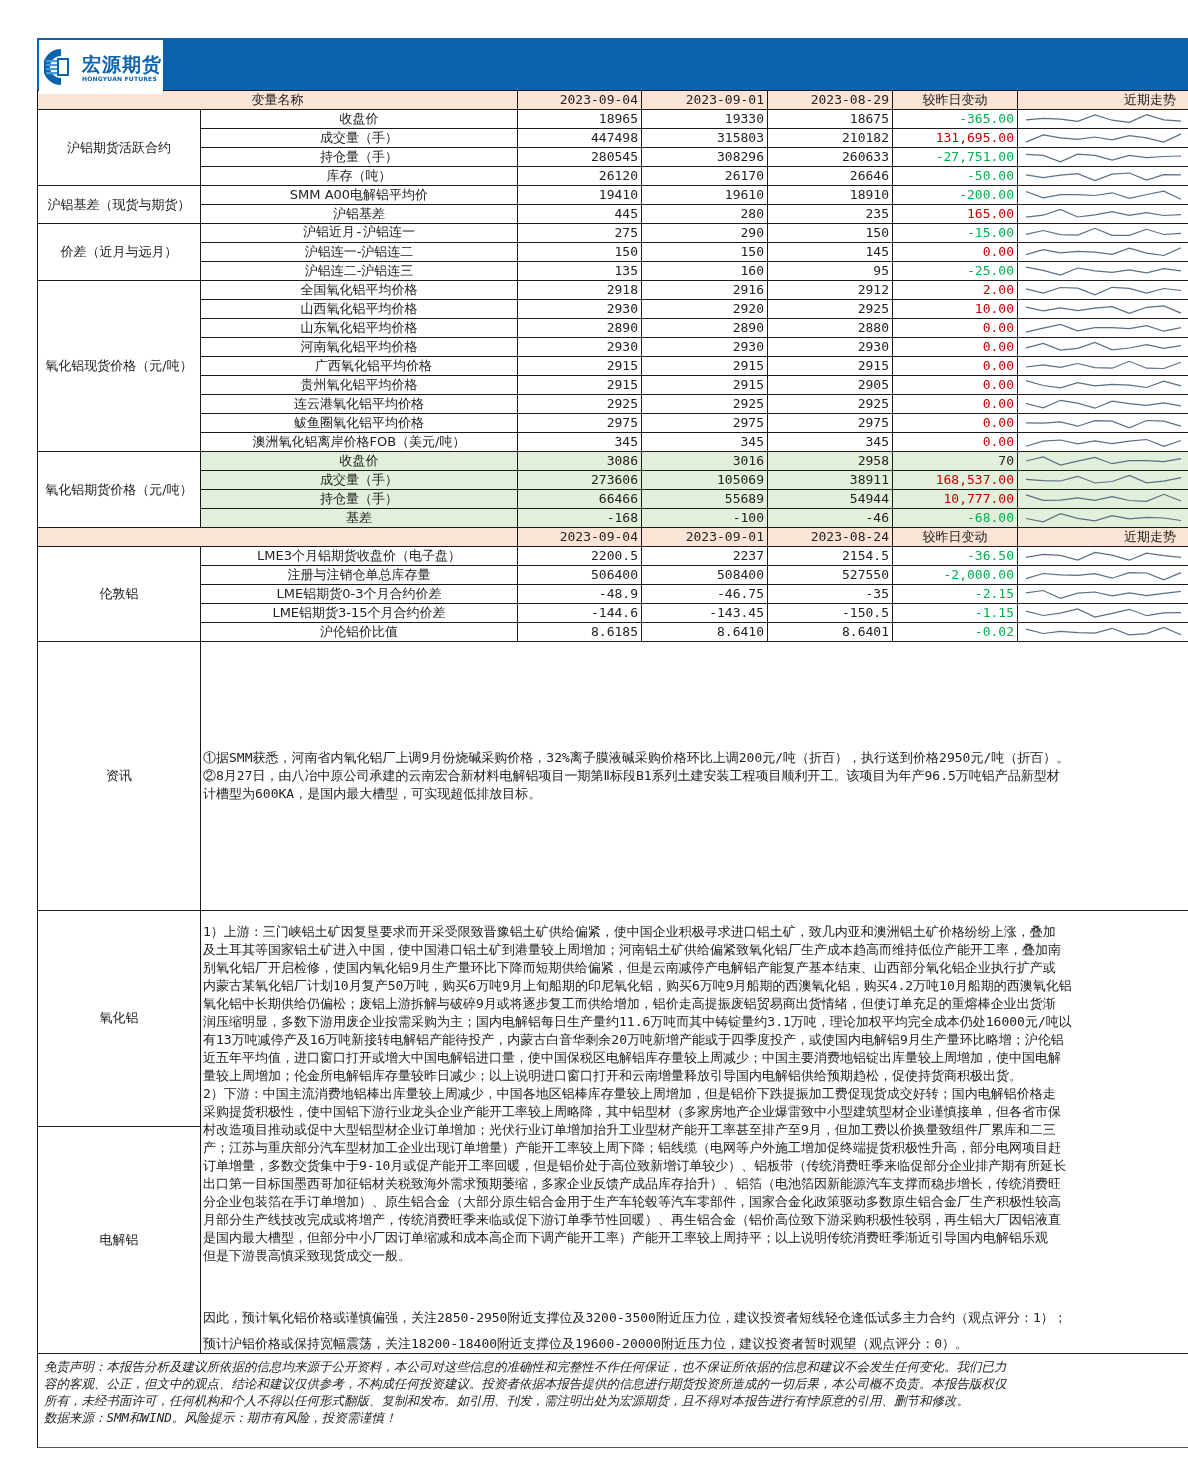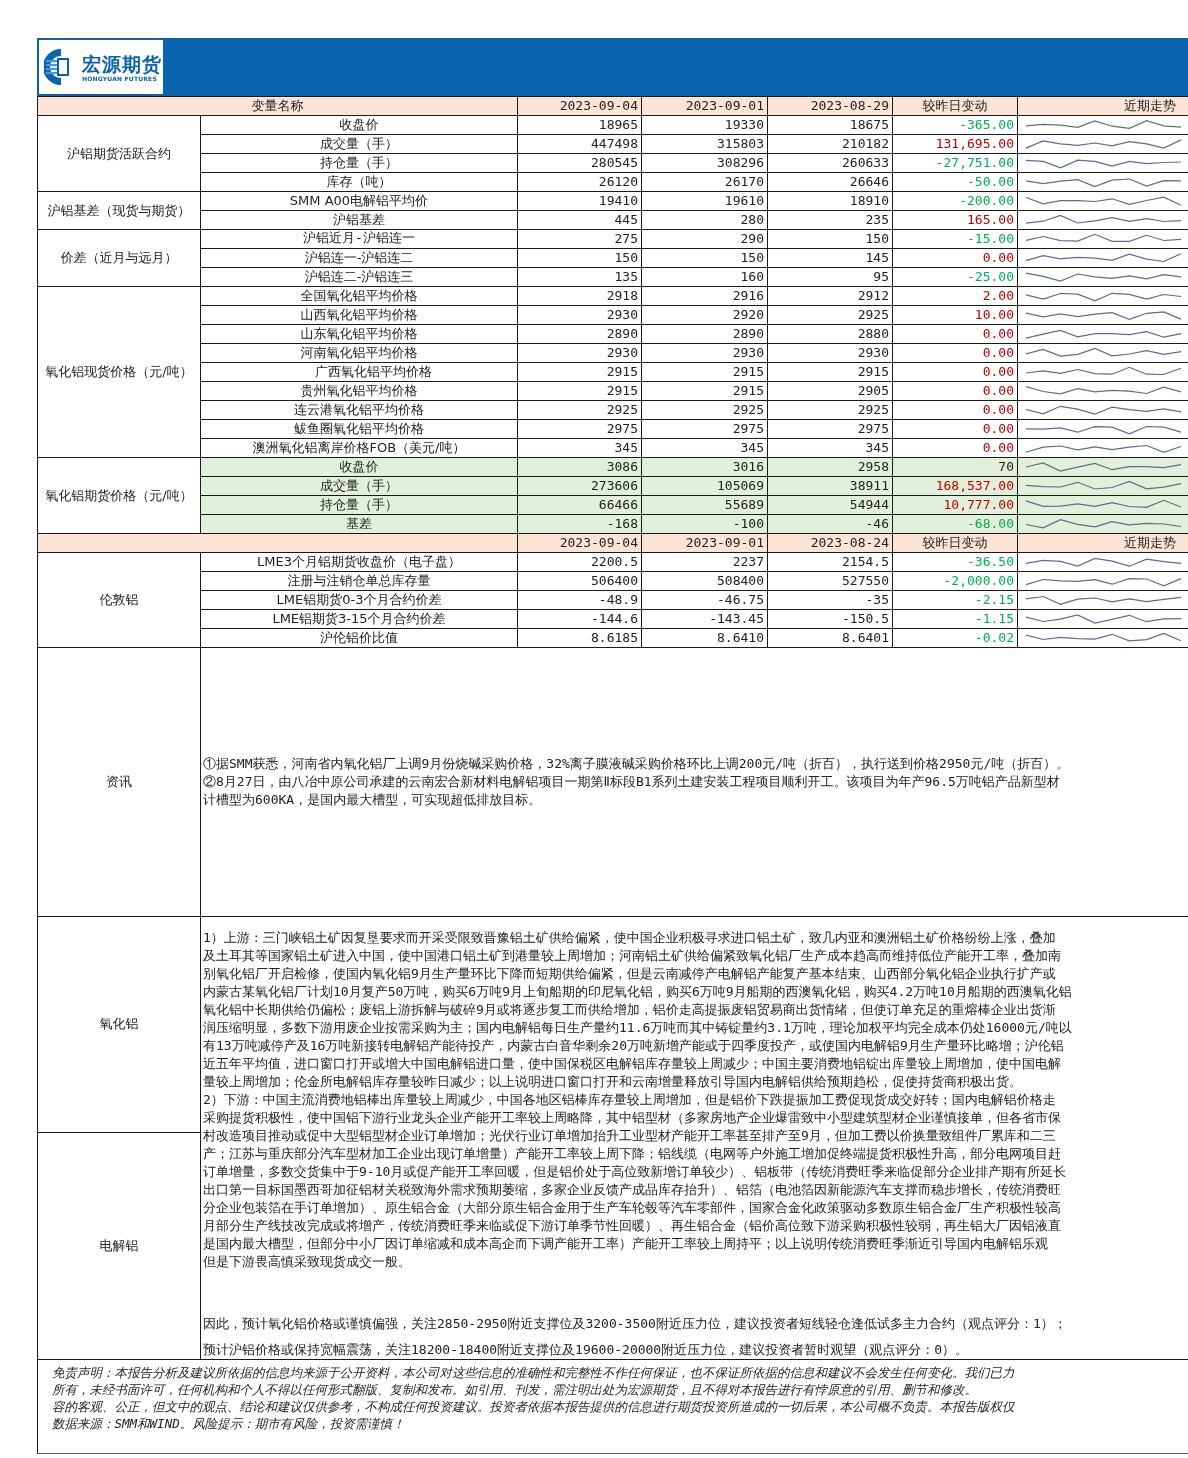--- a/index.html
+++ b/index.html
@@ -1,38 +1,38 @@
 <!DOCTYPE html>
 <html><head>
 <meta charset="utf-8">
 <style>
   html,body{margin:0;padding:0;background:#ffffff;}
   body{width:1188px;height:1458px;position:relative;overflow:hidden;font-family:"DejaVu Sans Mono","Liberation Mono",monospace;color:#222;}
   .sheet{position:absolute;left:37px;top:38px;width:1151px;}
-  .header{height:58px;background:#0b62ad;position:relative;}
+  .header{height:52px;background:#0b62ad;position:relative;}
   .logo{position:absolute;left:2px;top:2px;width:124px;height:54px;background:#ffffff;display:flex;align-items:center;}
   .logo-mark{width:34px;height:40px;margin-left:5px;position:relative;}
   .logo-text{margin-left:4px;display:flex;flex-direction:column;}
   .logo-cn{font-family:"DejaVu Sans",sans-serif;font-weight:bold;font-size:19px;color:#0b62ad;letter-spacing:1px;line-height:22px;}
   .logo-en{font-family:"DejaVu Sans",sans-serif;font-size:6px;font-weight:bold;color:#0b62ad;letter-spacing:0.2px;}
   .title{position:absolute;left:200px;top:0;height:58px;line-height:58px;font-family:"DejaVu Sans",sans-serif;font-weight:bold;font-size:18px;color:#ffffff;white-space:nowrap;}
   table.grid{border-collapse:collapse;table-layout:fixed;width:1151px;}
   table.grid td{border:1px solid #1a1a1a;height:18px;padding:0 3px;font-size:13px;line-height:18px;white-space:nowrap;overflow:hidden;}
   .hdr td{background:#fbe4d5;}
   .c{text-align:center;}
   .r{text-align:right;}
   .grp{text-align:center;white-space:normal !important;line-height:18px;font-family:"DejaVu Sans",sans-serif;font-size:13px;}
   .green-bg td.gb{background:#e2efda;}
   .neg{color:#00b050;}
   .pos{color:#c00000;}
   .spark{padding:0 !important;}
   .spark svg{display:block;}
   .text-block{font-size:12.5px;line-height:16px;white-space:normal !important;vertical-align:top;padding:0 2px !important;word-break:break-all;}
   .news-cell{vertical-align:middle !important;}
-  .disclaimer{border-left:1px solid #1a1a1a;font-style:italic;font-size:12.5px;line-height:17px;padding:4px 14px;white-space:nowrap;overflow:hidden;border-bottom:1px solid #555;}
+  .disclaimer{border-left:1px solid #1a1a1a;font-style:italic;font-size:12.5px;line-height:17px;padding:4px 6px;white-space:nowrap;overflow:hidden;border-bottom:1px solid #555;}
   .author{text-align:right;font-size:13px;padding:6px 0 4px 0;border-bottom:2px solid #1a1a1a;height:18px;white-space:nowrap;overflow:hidden;}
 </style>
 </head>
 <body>
 
 <div class="sheet">
   <div class="header">
     <div class="logo">
       <div class="logo-mark">
         <svg width="34" height="40" viewBox="0 0 34 40">
@@ -447,18 +447,18 @@
           </td>
       </tr>
       <tr>
         <td class="grp" style="height:200px;">电解铝</td>
       </tr>
     </tbody>
   </table>
 
   <div class="disclaimer">
     <div>免责声明：本报告分析及建议所依据的信息均来源于公开资料，本公司对这些信息的准确性和完整性不作任何保证，也不保证所依据的信息和建议不会发生任何变化。我们已力</div>
+    <div>容的客观、公正，但文中的观点、结论和建议仅供参考，不构成任何投资建议。投资者依据本报告提供的信息进行期货投资所造成的一切后果，本公司概不负责。本报告版权仅</div>
     <div>所有，未经书面许可，任何机构和个人不得以任何形式翻版、复制和发布。如引用、刊发，需注明出处为宏源期货，且不得对本报告进行有悖原意的引用、删节和修改。</div>
-    <div>容的客观、公正，但文中的观点、结论和建议仅供参考，不构成任何投资建议。投资者依据本报告提供的信息进行期货投资所造成的一切后果，本公司概不负责。本报告版权仅</div>
     <div>数据来源：SMM和WIND。风险提示：期市有风险，投资需谨慎！</div>
     <div style="height:17px"></div>
   </div>
 </div>
 
 </body></html>

